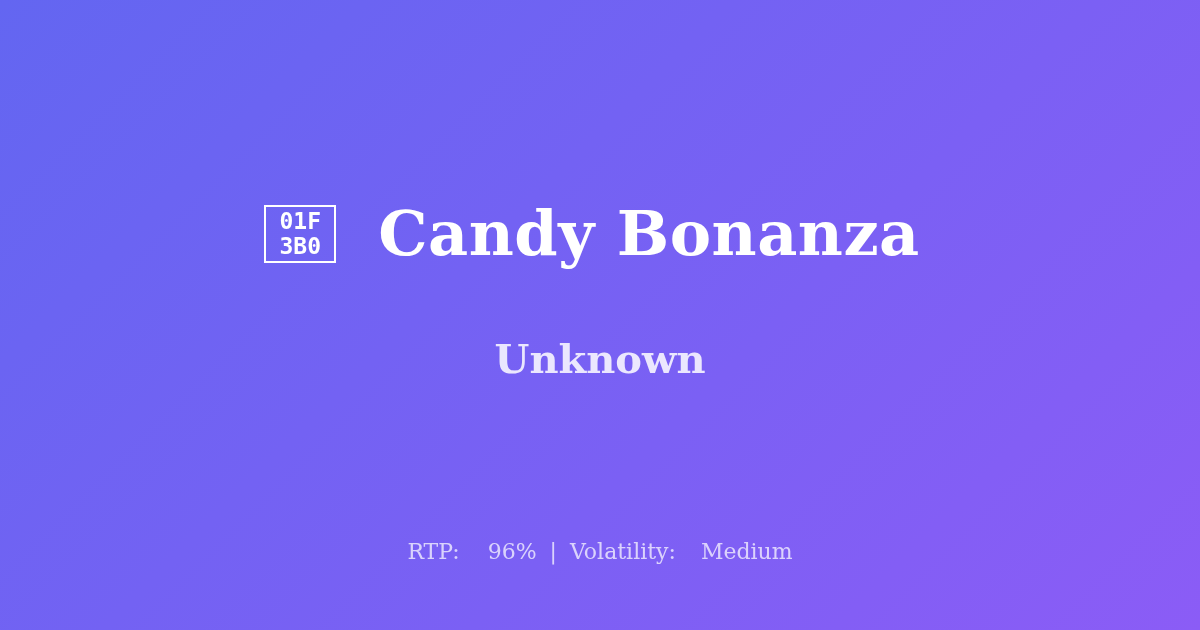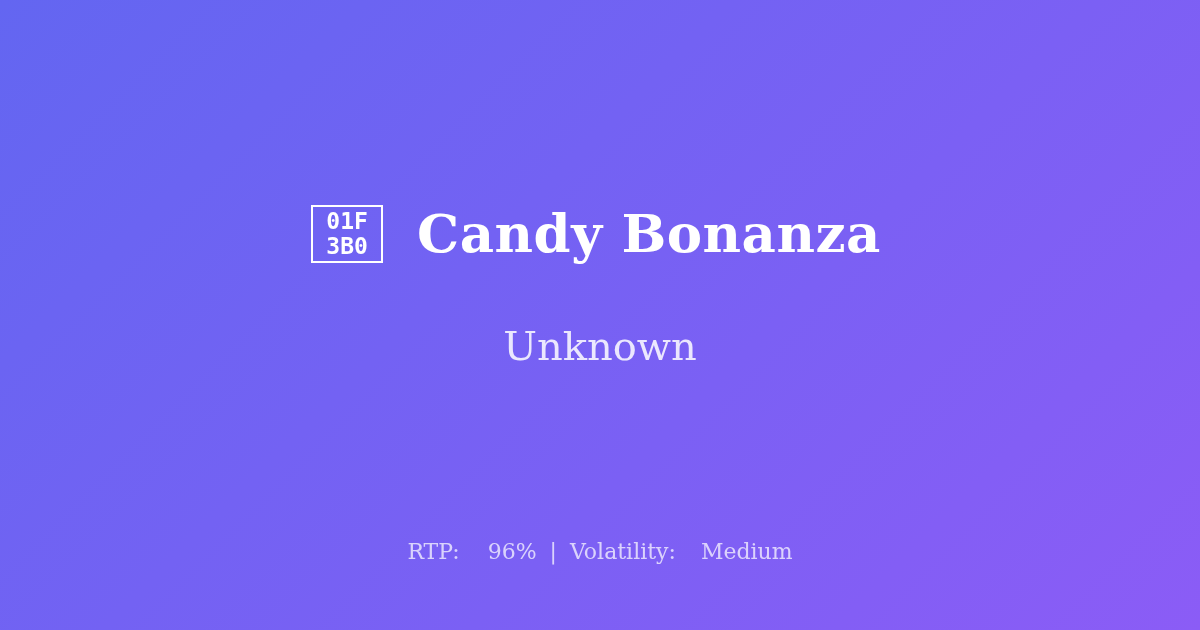--- a/index.html
+++ b/index.html
@@ -70,30 +70,30 @@
     font-weight: bold;
     font-size: 23px;
     line-height: 25px;
     letter-spacing: 0px;
     color: #ffffff;
   }
 
   #title {
     font-family: "DejaVu Serif", "Liberation Serif", serif;
     font-weight: bold;
-    font-size: 53px;
+    font-size: 62px;
     line-height: 1.05;
     color: #ffffff;
     letter-spacing: 0.5px;
-    margin: 8px;
+    margin: 16px;
   }
 
   #subtitle {
     font-family: "DejaVu Serif", "Liberation Serif", serif;
-    font-weight: normal;
+    font-weight: bold;
     font-size: 40px;
     line-height: 1.2;
     color: rgba(255, 255, 255, 0.85);
     margin: 8px;
     margin-top: 52px;
   }
 
   
   #meta {
     position: absolute;

